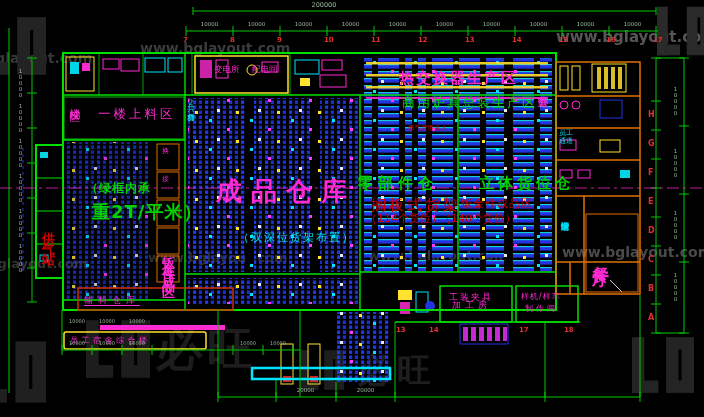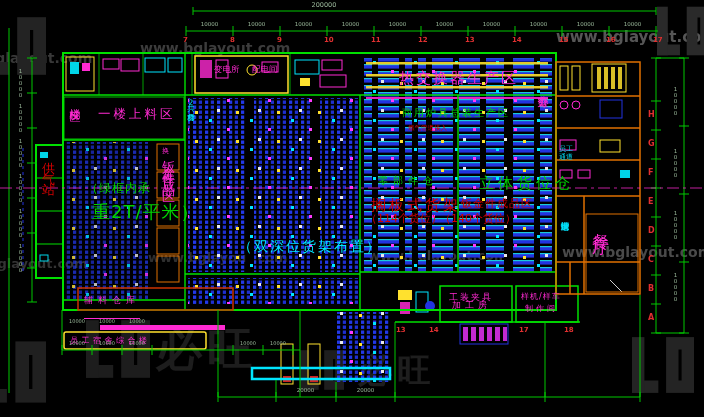--- a/index.html
+++ b/index.html
@@ -4,21 +4,21 @@
 <style>
   html,body{margin:0;padding:0;background:#000;}
   .canvas{position:relative;width:704px;height:417px;overflow:hidden;background:#000;
           font-family:"DejaVu Sans","Liberation Sans",sans-serif;}
   .plan{position:absolute;left:0;top:0;z-index:1;}
   .lbl{position:absolute;white-space:nowrap;line-height:1;z-index:3;}
   .vtext{writing-mode:vertical-rl;text-orientation:upright;white-space:normal;}
   .mag{color:#ff2ad2;} .red{color:#d40000;} .cyn{color:#00e5ff;}
   .grn{color:#00d400;}
   .dim{color:#9ab89a;} .grid{color:#e03030;font-weight:bold;}
-  .b{font-weight:normal;}
+  .b{font-weight:bold;text-align:right;}
   .wm{position:absolute;z-index:0;font-weight:bold;white-space:nowrap;
       font-family:"DejaVu Sans","Liberation Sans",sans-serif;}
   .wm-logo{display:flex;align-items:center;gap:12px;}
   .bw-glyph{position:relative;width:40px;height:40px;flex:none;}
   .bw-glyph .l{position:absolute;left:0;top:2px;width:17px;height:36px;
                border-left:8px solid;border-bottom:8px solid;box-sizing:border-box;}
   .bw-glyph .g{position:absolute;right:0;top:2px;width:18px;height:36px;
                border:8px solid;box-sizing:border-box;}
   .bw-text{letter-spacing:5px;line-height:1;}
 </style>
@@ -219,38 +219,39 @@
   <div class="lbl vtext red b" style="left:42px;top:152px;height:100px;font-size:13px;letter-spacing:10px">供气站</div>
   <div class="lbl vtext mag" style="left:69px;top:99px;height:38px;font-size:11px;letter-spacing:2px">楼梯区</div>
   <div class="lbl mag" style="left:98px;top:108px;font-size:12.5px;letter-spacing:3px">一楼上料区</div>
   <div class="lbl vtext cyn" style="left:187px;top:98px;height:46px;font-size:7.5px">共2台货梯</div>
   <div class="lbl vtext mag b" style="left:162px;top:150px;height:132px;font-size:13px;letter-spacing:6px">钣金件成品区</div>
   <div class="lbl grn b" style="left:86px;top:182px;font-size:12px;letter-spacing:1px">（绿框内承</div>
   <div class="lbl grn b" style="left:92px;top:203px;font-size:18px;letter-spacing:1px">重2T/平米）</div>
   <div class="lbl mag" style="left:214px;top:65px;font-size:8.5px">变电所</div>
   <div class="lbl mag" style="left:252px;top:65px;font-size:8.5px">配电间</div>
   <div class="lbl mag b" style="left:399px;top:71px;font-size:15px;letter-spacing:2px">热交换器生产区</div>
-  <div class="lbl grn" style="left:402px;top:108px;font-size:10px;letter-spacing:2px">商用炉具总装生产区</div>
+  <div class="lbl grn" style="left:402px;top:96px;font-size:13px;letter-spacing:2px">商用炉具总装生产区</div>
   <div class="lbl red" style="left:408px;top:125px;font-size:6.5px">燃气管道接入</div>
-  <div class="lbl cyn" style="left:238px;top:239px;font-size:14px;letter-spacing:2px">（双深位货架布置）</div>
-  <div class="lbl grn b" style="left:378px;top:176px;font-size:10px;letter-spacing:5px">零部件仓</div>
+  <div class="lbl mag b" style="left:216px;top:178px;font-size:26px;letter-spacing:9px">成品仓库</div>
+  <div class="lbl cyn" style="left:238px;top:232px;font-size:11px;letter-spacing:2px">（双深位货架布置）</div>
+  <div class="lbl grn b" style="left:358px;top:176px;font-size:15px;letter-spacing:5px">零部件仓</div>
   <div class="lbl red" style="left:371px;top:198px;font-size:15px;letter-spacing:3px">搁板式货架</div>
   <div class="lbl red" style="left:366px;top:213px;font-size:11px">（114个货位）</div>
   <div class="lbl grn b" style="left:479px;top:176px;font-size:15px;letter-spacing:4px">立体货位仓</div>
   <div class="lbl red" style="left:461px;top:198px;font-size:11px;letter-spacing:1px">钣金件成品区</div>
   <div class="lbl red" style="left:440px;top:213px;font-size:11px">（140个货位）</div>
   <div class="lbl vtext mag" style="left:537px;top:87px;height:40px;font-size:11px">办公室</div>
-  <div class="lbl cyn" style="left:559px;top:145px;width:16px;white-space:normal;font-size:7px;line-height:1.15">员工通道</div>
+  <div class="lbl cyn" style="left:559px;top:129px;width:16px;white-space:normal;font-size:7px;line-height:1.15">员工通道</div>
   <div class="lbl vtext cyn" style="left:561px;top:215px;height:50px;font-size:8.5px">技能培训室</div>
   <div class="lbl vtext mag b" style="left:592px;top:220px;height:44px;font-size:17px;letter-spacing:6px">餐厅</div>
   <div class="lbl mag" style="left:449px;top:293px;font-size:9px;letter-spacing:2px">工装夹具</div>
   <div class="lbl mag" style="left:452px;top:301px;font-size:9px;letter-spacing:4px">加工房</div>
   <div class="lbl mag" style="left:521px;top:293px;font-size:8px;letter-spacing:1px">样机/样车</div>
   <div class="lbl mag" style="left:525px;top:305px;font-size:8px;letter-spacing:3px">制作间</div>
-  <div class="lbl mag" style="left:84px;top:296px;font-size:9px;letter-spacing:5px;border-bottom:1px solid #ff2ad2;padding-bottom:13px">辅料仓库</div>
+  <div class="lbl mag" style="left:84px;top:296px;font-size:9px;letter-spacing:5px;border-bottom:1px solid #ff2ad2;padding-bottom:0">辅料仓库</div>
   <div class="lbl mag" style="left:70px;top:337px;font-size:8px;letter-spacing:3.5px">员工宿舍综合楼</div>
   <div class="lbl mag" style="left:162px;top:148px;font-size:7px">换</div>
   <div class="lbl mag" style="left:162px;top:176px;font-size:7px">接</div>
 
   <div class="lbl dim" style="left:296px;top:2px;width:56px;text-align:center;font-size:6.5px">200000</div>
   <div class="lbl dim" style="left:186px;top:22px;width:47px;text-align:center;font-size:5.5px">10000</div>
   <div class="lbl dim" style="left:233px;top:22px;width:47px;text-align:center;font-size:5.5px">10000</div>
   <div class="lbl dim" style="left:280px;top:22px;width:47px;text-align:center;font-size:5.5px">10000</div>
   <div class="lbl dim" style="left:327px;top:22px;width:47px;text-align:center;font-size:5.5px">10000</div>
   <div class="lbl dim" style="left:374px;top:22px;width:47px;text-align:center;font-size:5.5px">10000</div>

